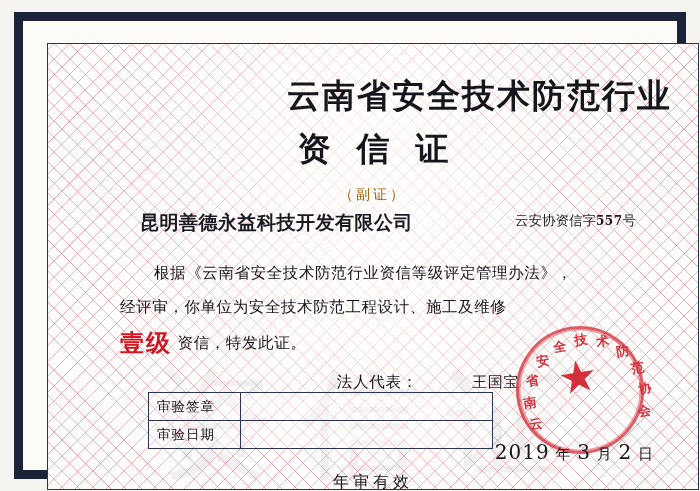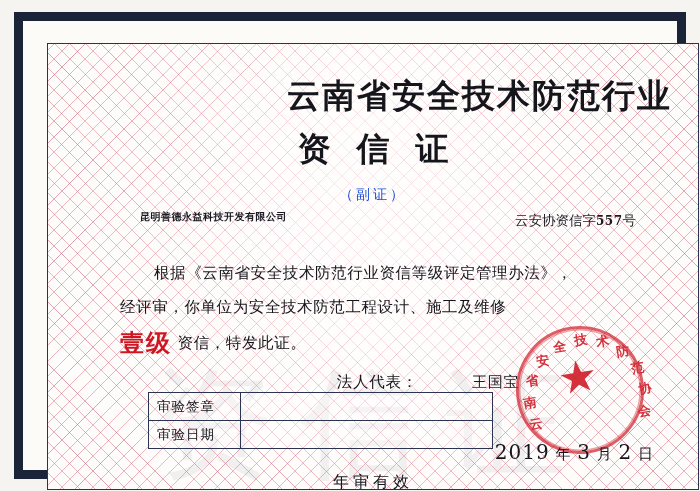--- a/index.html
+++ b/index.html
@@ -110,34 +110,34 @@
     text-indent: 26px;
     color: #15151c;
     white-space: nowrap;
   }
   .title-paren {
     margin-top: 14px;
     text-align: center;
     font-family: "DejaVu Serif", serif;
     font-size: 14px;
     letter-spacing: 3px;
-    color: #1d4ed8;
+    color: #a16207;
   }
 
   
   .row-meta {
     position: relative;
     margin-top: 6px;
     height: 26px;
   }
   .holder-name {
     position: absolute;
     left: 66px; top: 0;
     font-family: "DejaVu Serif", serif;
-    font-size: 10px;
+    font-size: 19px;
     font-weight: bold;
     letter-spacing: 0.5px;
     color: #1a1a22;
     white-space: nowrap;
   }
   .cert-no {
     position: absolute;
     right: 36px; top: 2px;
     font-family: "DejaVu Serif", serif;
     font-size: 13.5px;

